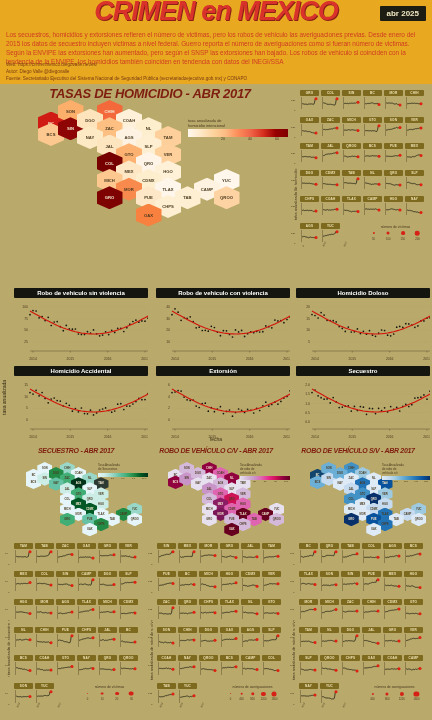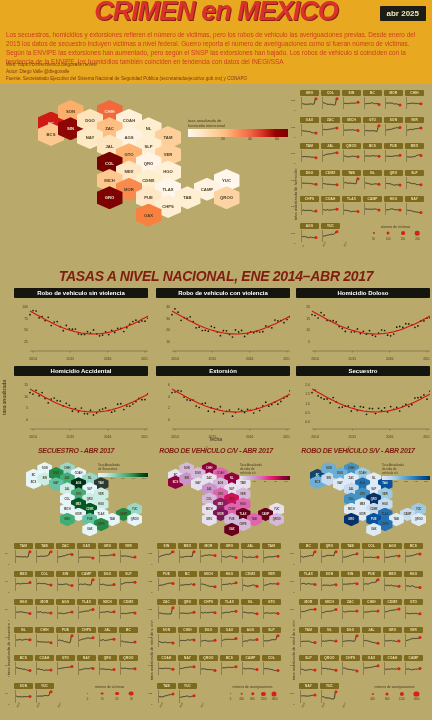--- a/index.html
+++ b/index.html
@@ -107,20 +107,21 @@
     <div class="hdr-title">CRIMEN en MEXICO</div>
     <div class="hdr-badge">abr 2025</div>
     <div class="hdr-body">Los secuestros, homicidios y extorsiones refieren el número de victimas, pero los robos de vehiculo las averiguaciones previas. Desde enero del 2015 los datos de secuestro incluyen victimas a nivel federal. Guerro reporta el número de averiguaciones como si fueran número de victimas. Según la ENVIPE las extorsiones han aumentado, pero según el SNSP las extorsiones han bajado. Los robos de vehiculo si coinciden con la tendencia de la ENVIPE, los homicidios también coinciden en tendencia con datos del INEGI/SSA</div>
     <div class="hdr-meta">
       <div>Web: https://crimenmexico.diegovalle.net/es/</div>
       <div>Autor: Diego Valle @diegovalle</div>
       <div>Fuente: Secretariado Ejecutivo del Sistema Nacional de Seguridad Pública (secretariadoejecutivo.gob.mx) y CONAPO</div>
     </div>
   </div>
 
+  <div class="sec-title t-homi">TASAS DE HOMICIDIO - ABR 2017</div>
   <div class="hexwrap" id="hexmap-homicidio" style="left:38px;top:100px;width:250px;height:150px;">
       <div class="hex dark" style="left: 0px; top: 11.5px; background: rgb(207, 27, 20); width: 26px; height: 23px;">
         <span>BC</span>
       </div>
       <div class="hex" style="left: 19.5px; top: 0px; background: rgb(252, 174, 107); width: 26px; height: 23px;">
         <span>SON</span>
       </div>
       <div class="hex" style="left: 0px; top: 23px; background: rgb(253, 200, 143); width: 26px; height: 23px;">
         <span>BCS</span>
       </div>
@@ -571,21 +572,20 @@
         <div class="dotleg-nums">
           <span style="left: 14%;">50</span>
           <span style="left: 38%;">100</span>
           <span style="left: 62%;">150</span>
           <span style="left: 86%;">200</span>
         </div>
       </div>
     </div>
   <div class="axis-lbl" style="left:293px;top:130px;height:90px;">tasa anualizada de homicidio</div>
 
-  <div class="sec-title t-nac">TASAS A NIVEL NACIONAL, ENE 2014–ABR 2017</div>
   <div id="nacional-wrap">
       <div class="npanel" style="left: 14px; top: 288px; width: 134px;">
         <div class="npanel-hd">Robo de vehiculo sin violencia</div>
         <svg class="npanel-plot" width="134" height="62">
           <line x1="16" y1="8.0" x2="134" y2="8.0" stroke="#a8996080" stroke-width="0.35" stroke-dasharray="1,1"></line>
           <line x1="16" y1="19.6" x2="134" y2="19.6" stroke="#a8996080" stroke-width="0.35" stroke-dasharray="1,1"></line>
           <line x1="16" y1="31.2" x2="134" y2="31.2" stroke="#a8996080" stroke-width="0.35" stroke-dasharray="1,1"></line>
           <line x1="16" y1="42.7" x2="134" y2="42.7" stroke="#a8996080" stroke-width="0.35" stroke-dasharray="1,1"></line>
           <line x1="16" y1="52" x2="134" y2="52" stroke="#4a3a20" stroke-width="0.4"></line>
           <circle cx="16.0" cy="15.7" r="0.85" fill="#17170f"></circle>

